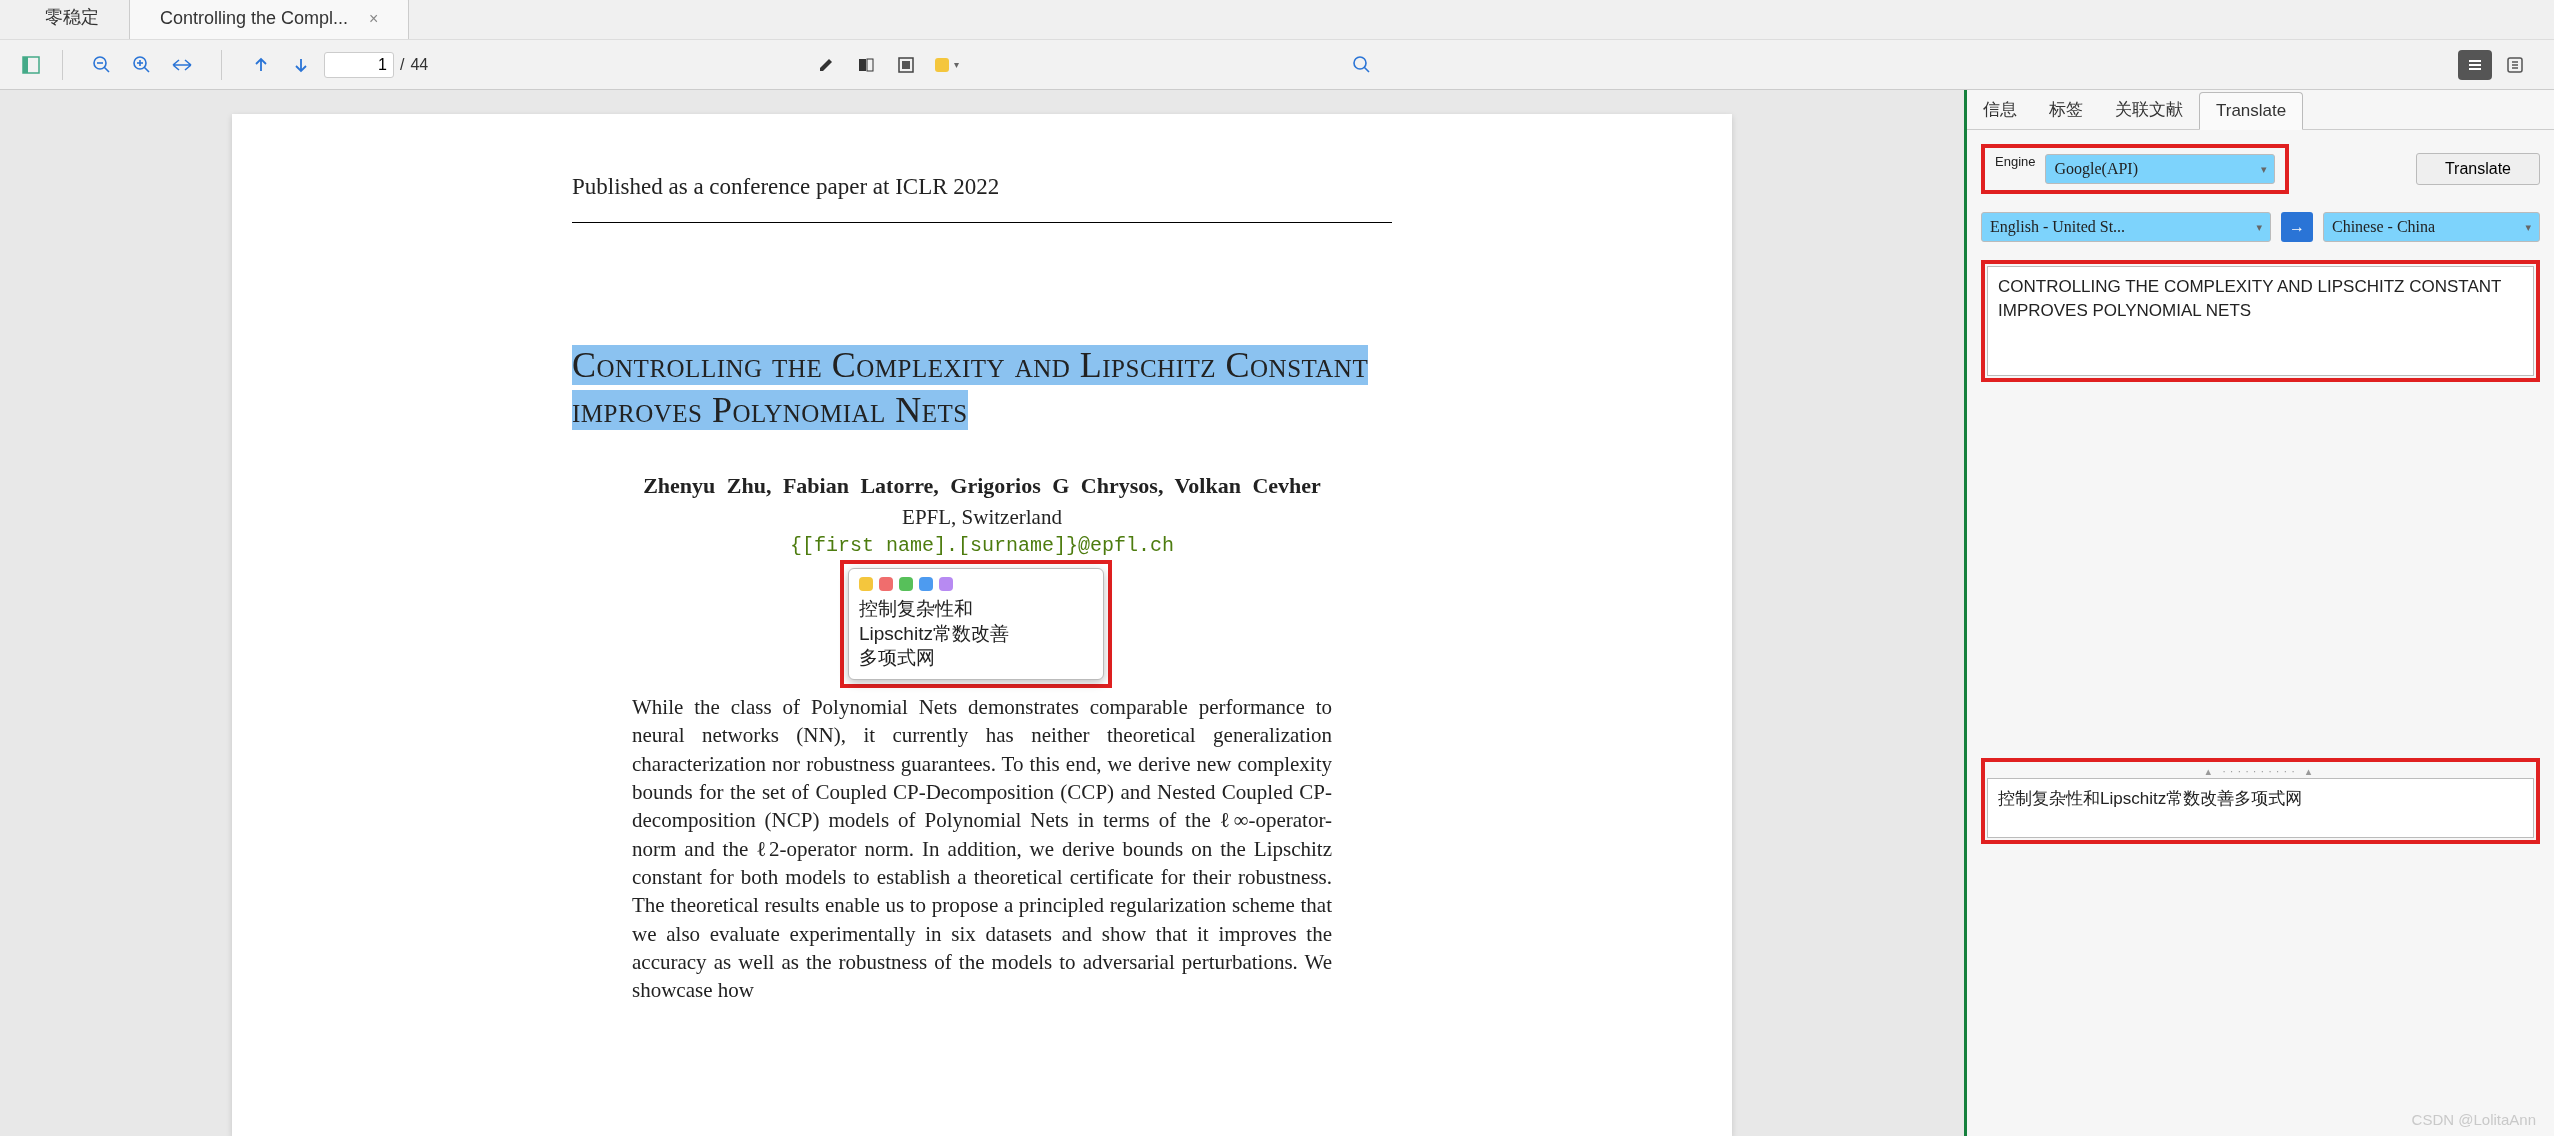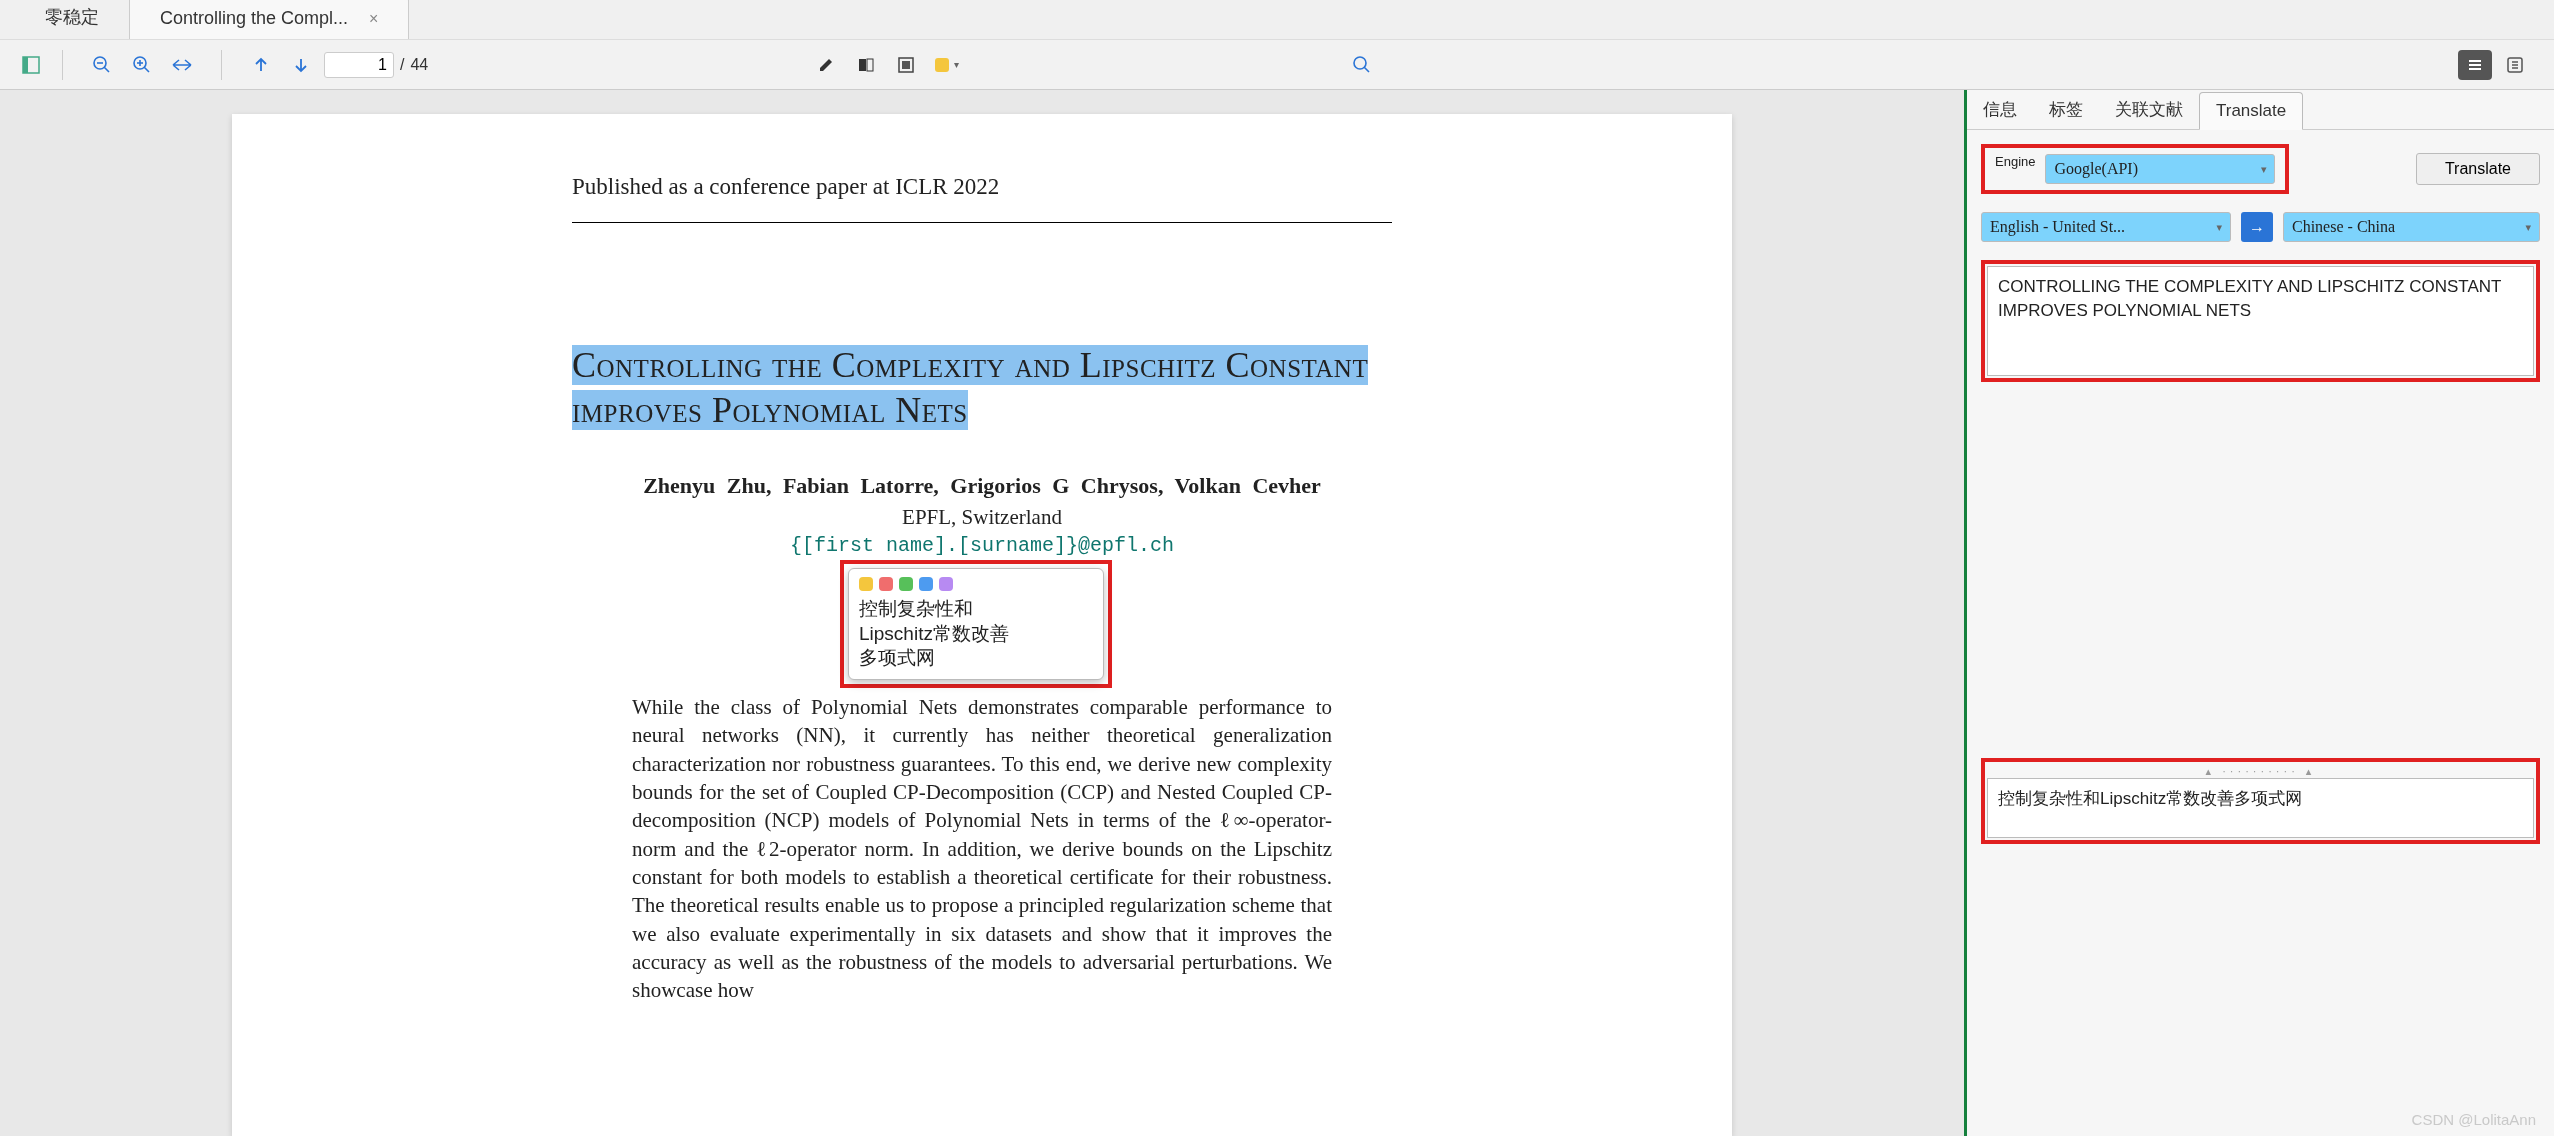--- a/index.html
+++ b/index.html
@@ -24,42 +24,42 @@
 
   
   .main { display: flex; height: calc(100% - 90px); }
   .pdf-area { flex: 1; background: #e8e8e8; display: flex; justify-content: center; overflow: auto; position: relative; }
   .page { background: #fff; width: 1500px; margin-top: 24px; padding: 60px 340px 40px 340px; box-shadow: 0 2px 6px rgba(0,0,0,.15); font-family: "Times New Roman", serif; }
   .pub-note { font-size: 23px; padding-bottom: 22px; border-bottom: 1.5px solid #000; }
   .paper-title { margin-top: 120px; font-size: 36px; letter-spacing: .5px; line-height: 1.25; font-variant: small-caps; }
   .paper-title span.hilite { background: #8bc2f0; }
   .authors { margin-top: 40px; text-align: center; font-size: 22px; font-weight: bold; word-spacing: 6px; }
   .affil { text-align: center; font-size: 21px; margin-top: 6px; }
-  .email { text-align: center; font-family: "Courier New", monospace; font-size: 20px; margin-top: 4px; color: #0f766e; }
+  .email { text-align: center; font-family: "Courier New", monospace; font-size: 20px; margin-top: 4px; color: #4d7c0f; }
   .abstract-h { margin-top: 80px; text-align: center; font-size: 22px; font-family: "Times New Roman", serif; letter-spacing: 1px; font-variant: small-caps; }
   .abstract-body { margin-top: 30px; font-size: 21px; text-align: justify; line-height: 1.35; padding: 0 60px; }
 
   
   .popup { position: absolute; left: 840px; top: 470px; width: 272px; border: 4px solid #e02020; background: transparent; padding: 4px; }
   .popup-inner { background: #fff; border: 1px solid #bbb; border-radius: 6px; box-shadow: 0 3px 10px rgba(0,0,0,.25); font-size: 19px; font-family: Arial, sans-serif; }
   .popup-dots { display: flex; gap: 6px; padding: 8px 10px 4px 10px; }
   .dot { width: 14px; height: 14px; border-radius: 4px; }
   .popup-text { padding: 2px 10px 8px 10px; line-height: 1.3; }
 
   
   .right-panel { width: 590px; background: #f6f6f6; border-left: 3px solid #15803d; display: flex; flex-direction: column; }
   .rp-tabs { display: flex; height: 40px; border-bottom: 1px solid #ccc; font-size: 17px; align-items: flex-end; }
   .rp-tab { padding: 8px 16px; cursor: pointer; color: #333; }
   .rp-tab.active { background: #fafafa; border: 1px solid #bbb; border-bottom: 1px solid #fafafa; border-radius: 4px 4px 0 0; margin-bottom: -1px; }
   .rp-body { padding: 14px 14px; flex: 1; display: flex; flex-direction: column; gap: 18px; }
   .row { display: flex; align-items: center; gap: 10px; }
   .engine-box { border: 4px solid #e02020; padding: 6px 10px; display: flex; align-items: flex-start; gap: 10px; }
   .dropdown { display: flex; align-items: center; justify-content: space-between; background: #7dd3fc; border: 1px solid #bbb; border-radius: 3px; height: 30px; padding: 0 8px; font-size: 16px; cursor: pointer; font-family: Liberation Serif, serif; }
   .dropdown.small { width: 230px; }
-  .dropdown.lang { width: 250px; }
+  .dropdown.lang { width: 290px; }
   .btn { background: #efefef; border: 1px solid #bbb; border-radius: 3px; padding: 6px 28px; font-size: 16px; cursor: pointer; }
   .swap-btn { width: 32px; height: 30px; background: #2a74d6; color: #fff; display: flex; align-items: center; justify-content: center; border-radius: 3px; cursor: pointer; font-size: 16px; }
   .textbox { border: 1.5px solid #bbb; background: #fff; min-height: 120px; padding: 8px 10px; font-size: 17px; line-height: 1.4; }
   .src-wrap { border: 4px solid #e02020; padding: 2px; }
   .tgt-wrap { border: 4px solid #e02020; padding: 2px; }
   .splitter { height: 14px; display: flex; align-items: center; justify-content: center; color: #999; font-size: 11px; letter-spacing: 4px; }
   .src-wrap .textbox { min-height: 110px; }
   .filler { min-height: 340px; }
 
   .watermark { position: absolute; right: 18px; bottom: 8px; font-size: 15px; color: #c9c9c9; font-family: Arial, sans-serif; }

